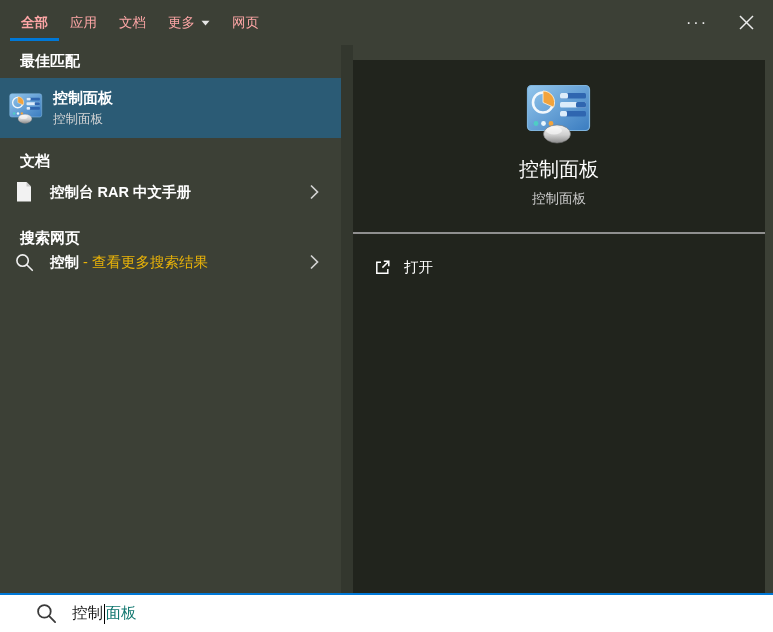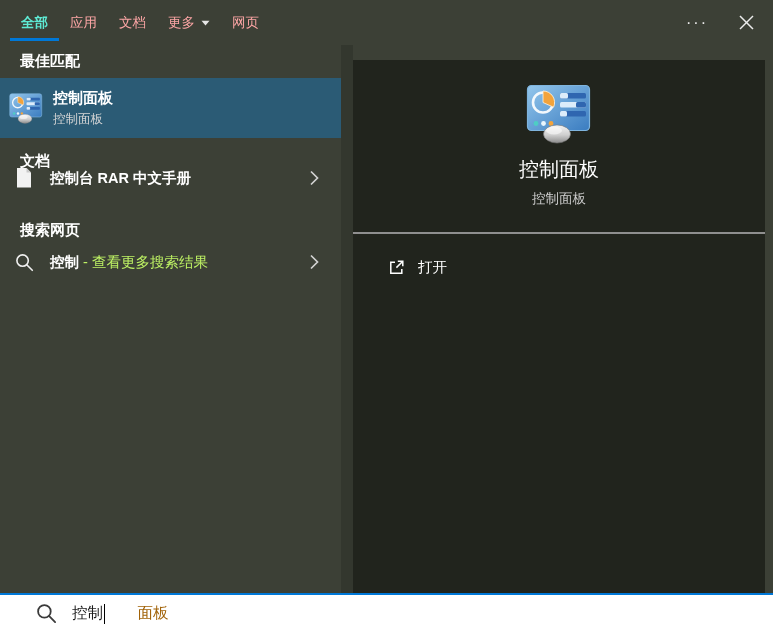--- a/index.html
+++ b/index.html
@@ -13,21 +13,21 @@
   }
   #flyout { position:absolute; inset:0; }
 
   
   .topbar { position:absolute; top:0; left:0; right:0; height:45px; display:flex; align-items:stretch; }
   .tabs { display:flex; padding-left:10px; }
   .tab {
     position:relative; display:flex; align-items:center; gap:6px;
     padding:0 11px; font-size:13.5px; color:#fca5a5; cursor:default;
   }
-  .tab.selected { color:#5eead4; font-weight:bold; }
+  .tab.selected { color:#fca5a5; font-weight:bold; }
   .tab.selected::after {
     content:""; position:absolute; left:0; right:0; bottom:4px; height:3px;
     background: var(--accent, #0078d7);
   }
   .tab .dd-arrow { width:9px; height:6px; }
   .topbar-right { margin-left:auto; display:flex; align-items:center; gap:14px; padding-right:10px; }
   .more-dots { font-size:16px; letter-spacing:2px; color:#e9e9e9; padding:4px 8px; line-height:10px; }
   .close-btn { padding:6px 9px; display:flex; align-items:center; }
 
   
@@ -36,40 +36,40 @@
   .sec-header { position:absolute; left:20px; font-size:15px; font-weight:bold; color:#ffffff; }
   .result-item { position:absolute; left:0; width:341px; display:flex; align-items:center; }
   .best-item { top:33px; height:60px; background: var(--highlight-bg, #2b5b75); }
   .best-item .cp-small { margin-left:9px; width:34px; height:31px; flex:0 0 auto; }
   .best-text { margin-left:10px; display:flex; flex-direction:column; gap:3px; }
   .best-title { font-size:15px; font-weight:bold; color:#fff; }
   .best-sub { font-size:12.5px; color:#d6d6d6; }
   .row-item { height:40px; }
   .row-icon { width:22px; height:22px; margin-left:13px; flex:0 0 auto; display:flex; align-items:center; justify-content:center; }
   .row-label { margin-left:15px; font-size:14.5px; color:#ffffff; font-weight:bold; white-space:nowrap; }
-  .row-label .dim { font-weight:normal; color:#bef264; }
+  .row-label .dim { font-weight:normal; color:#eab308; }
   .chevron { position:absolute; right:22px; top:50%; transform:translateY(-50%); width:9px; height:15px; }
 
   
   .card { position:absolute; left:353px; top:60px; width:412px; height:533px; background: var(--card-bg, #21241d); }
   .cp-big { position:absolute; top:24px; left:50%; transform:translateX(-50%); width:66px; height:60px; }
   .card-title { position:absolute; top:96px; left:0; right:0; text-align:center; font-size:20px; color:#fff; }
   .card-sub { position:absolute; top:130px; left:0; right:0; text-align:center; font-size:13.5px; color:#cfcfcf; }
   .card-divider { position:absolute; top:172px; left:0; right:0; height:2px; background:#8f8f8f; }
-  .open-row { position:absolute; top:191px; left:0; right:0; height:32px; display:flex; align-items:center; padding-left:34px; }
+  .open-row { position:absolute; top:191px; left:0; right:0; height:32px; display:flex; align-items:center; padding-left:20px; }
   .open-icon { width:19px; height:19px; flex:0 0 auto; }
   .open-label { margin-left:12px; font-size:14.5px; color:#fff; }
 
   
   .searchbar { position:absolute; left:0; right:0; bottom:0; height:39px; background: var(--searchbar-bg, #ffffff); border-top:2px solid var(--accent, #0078d7); display:flex; align-items:center; }
   .search-glyph { margin-left:36px; width:21px; height:21px; flex:0 0 auto; }
   .search-textwrap { margin-left:15px; display:flex; align-items:center; font-size:15.5px; }
   .typed { color:#1b1b1b; }
   .caret { width:1.5px; height:20px; background:#000; margin:0 0.5px; }
-  .suggestion { color:#a16207;margin-left:32px; }
+  .suggestion { color:#0f766e; }
 </style>
 </head>
 <body>
 
 <svg width="0" height="0" style="position:absolute" aria-hidden="true">
   <defs>
     <linearGradient id="cpPanelGrad" x1="0" y1="0" x2="1" y2="1">
       <stop offset="0" stop-color="#93c6ec"></stop>
       <stop offset="1" stop-color="#3a7cc0"></stop>
     </linearGradient>
@@ -162,33 +162,33 @@
           <use href="#cp-icon"></use>
         </svg>
       <div class="best-text">
         <div class="best-title">控制面板</div>
         <div class="best-sub">控制面板</div>
       </div>
     </div>
 
     <div class="sec-header" style="top:107px">文档</div>
 
-    <div class="result-item row-item" style="top:113px">
+    <div class="result-item row-item" style="top:127px">
       <span class="row-icon">
         <svg width="16" height="20">
             <use href="#doc-icon"></use>
           </svg>
       </span>
       <span class="row-label">控制台 RAR 中文手册</span>
       <svg class="chevron">
           <use href="#chev-icon"></use>
         </svg>
     </div>
 
-    <div class="sec-header" style="top:176px">搜索网页</div>
+    <div class="sec-header" style="top:184px">搜索网页</div>
 
     <div class="result-item row-item" style="top:196px; height:42px">
       <span class="row-icon" style="color:#f0f0f0">
         <svg width="19" height="19">
             <use href="#mag-icon"></use>
           </svg>
       </span>
       <span class="row-label"><span>控制</span><span class="dim"> - 查看更多搜索结果</span></span>
       <svg class="chevron">
           <use href="#chev-icon"></use>

